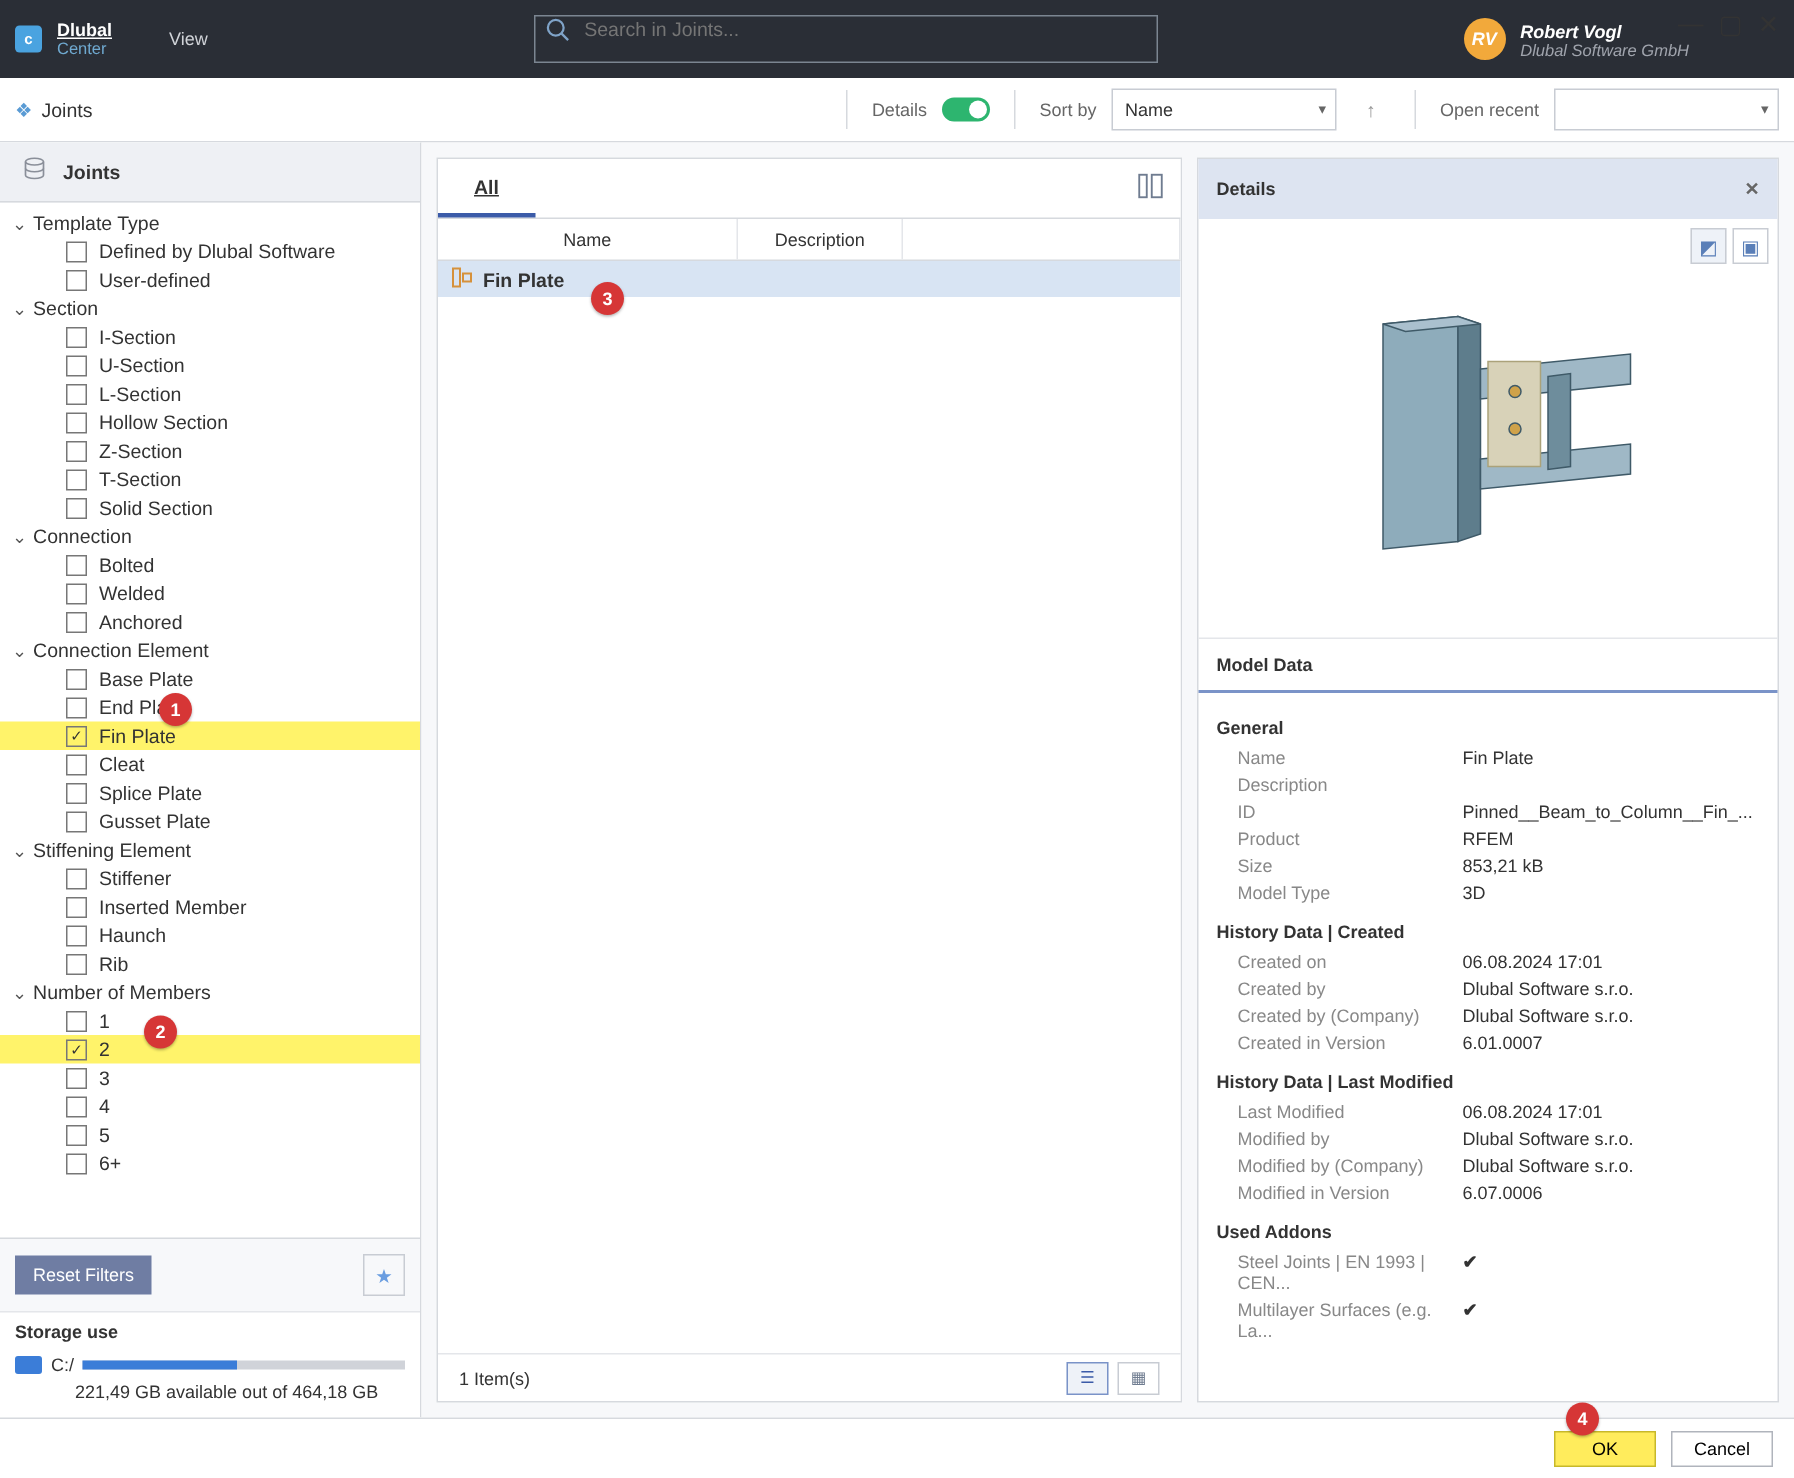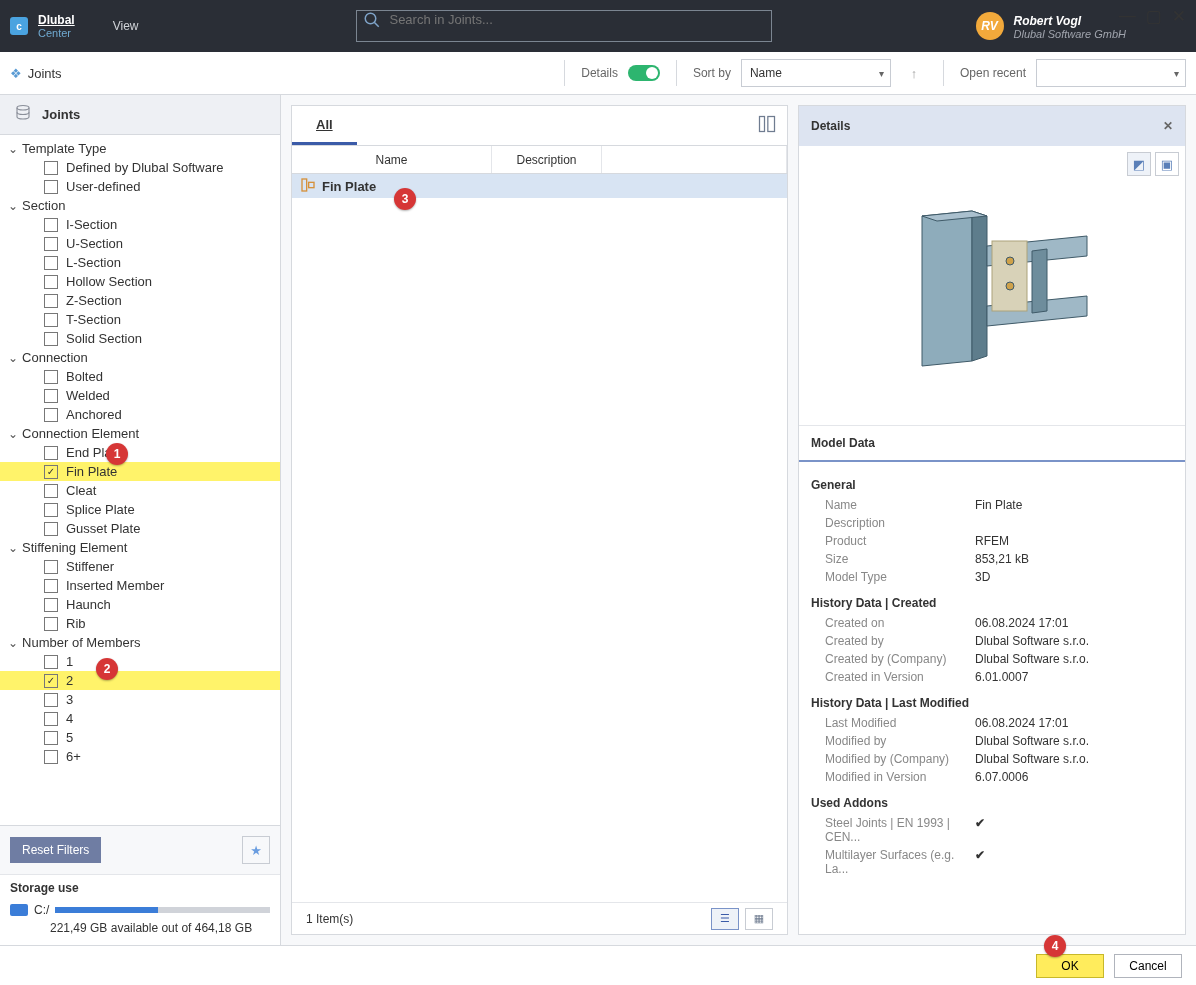--- a/index.html
+++ b/index.html
@@ -198,20 +198,24 @@
       <div class="item">
           <span class="cb"></span>
           <span>Welded</span>
         </div>
       <div class="item">
           <span class="cb"></span>
           <span>Anchored</span>
         </div>
 
       <div class="grp">Connection Element</div>
+      <div class="item">
+          <span class="cb"></span>
+          <span>Base Plate</span>
+        </div>
       <div class="item" style="position:relative">
           <span class="cb"></span>
           <span>End Plate</span>
         <div class="badge" style="left:106px;top:0">1</div>
       </div>
       <div class="item hl">
           <span class="cb c"></span>
           <span>Fin Plate</span>
         </div>
       <div class="item">
@@ -360,20 +364,24 @@
           <div class="sec">General</div>
           <div class="kv">
               <div class="k">Name</div>
               <div class="v">Fin Plate</div>
             </div>
           <div class="kv">
               <div class="k">Description</div>
               <div class="v"></div>
             </div>
           <div class="kv">
+              <div class="k">ID</div>
+              <div class="v">Pinned__Beam_to_Column__Fin_...</div>
+            </div>
+          <div class="kv">
               <div class="k">Product</div>
               <div class="v">RFEM</div>
             </div>
           <div class="kv">
               <div class="k">Size</div>
               <div class="v">853,21 kB</div>
             </div>
           <div class="kv">
               <div class="k">Model Type</div>
               <div class="v">3D</div>

